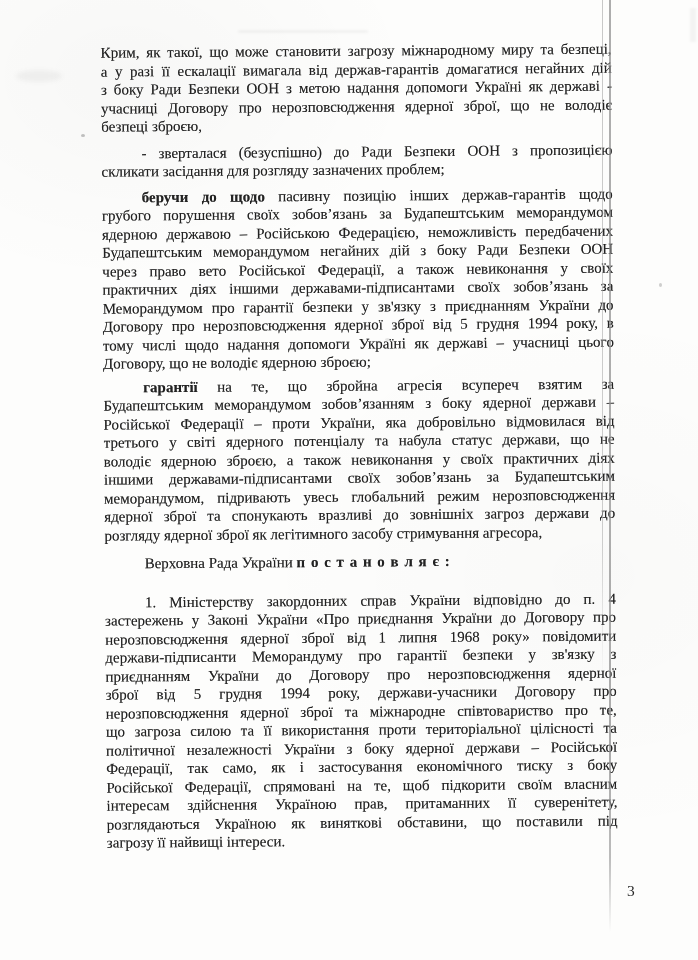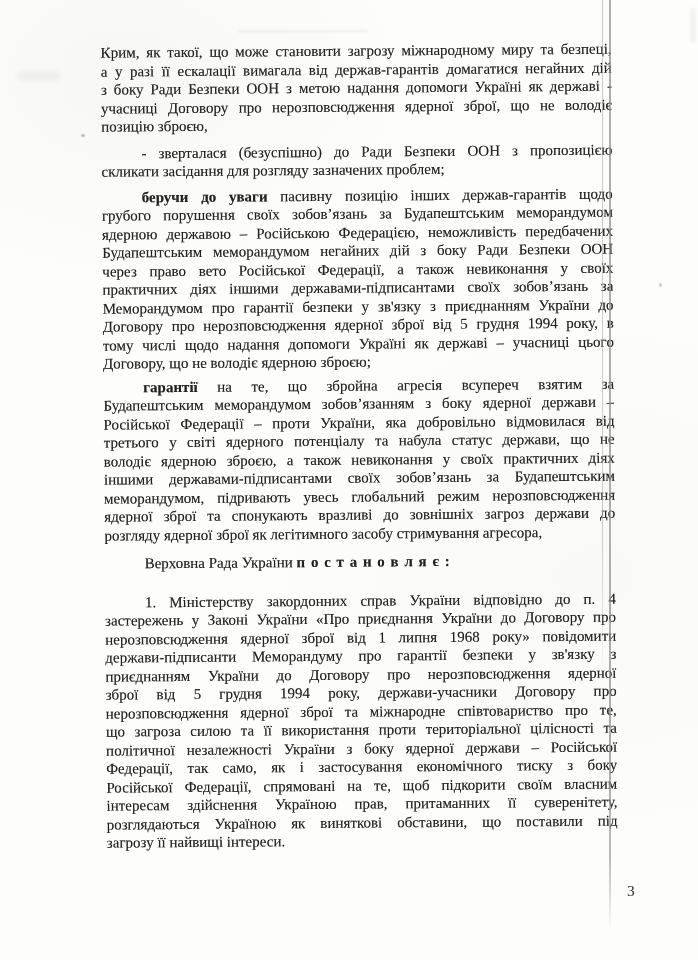--- a/index.html
+++ b/index.html
@@ -96,28 +96,28 @@
   <div class="speck-2"></div>
   <div class="speck-3"></div>
 
   <div class="scan-rotate">
     <div class="text-block">
         <div class="para" id="p1">
           <div class="line"><span>Крим, як такої, що може становити загрозу міжнародному миру та безпеці,</span></div>
           <div class="line"><span>а у разі її ескалації вимагала від держав-гарантів домагатися негайних дій</span></div>
           <div class="line"><span>з боку Ради Безпеки ООН з метою надання допомоги Україні як державі -</span></div>
           <div class="line"><span>учасниці Договору про нерозповсюдження ядерної зброї, що не володіє</span></div>
-          <div class="line last"><span>позицію зброєю,</span></div>
+          <div class="line last"><span>безпеці зброєю,</span></div>
         </div>
         <div class="para" id="p2">
           <div class="line indent"><span>- зверталася (безуспішно) до Ради Безпеки ООН з пропозицією</span></div>
           <div class="line last"><span>скликати засідання для розгляду зазначених проблем;</span></div>
         </div>
         <div class="para" id="p3">
-          <div class="line indent"><span class="b">беручи до уваги</span><span> пасивну позицію інших держав-гарантів щодо</span></div>
+          <div class="line indent"><span class="b">беручи до щодо</span><span> пасивну позицію інших держав-гарантів щодо</span></div>
           <div class="line"><span>грубого порушення своїх зобов’язань за Будапештським меморандумом</span></div>
           <div class="line"><span>ядерною державою – Російською Федерацією, неможливість передбачених</span></div>
           <div class="line"><span>Будапештським меморандумом негайних дій з боку Ради Безпеки ООН</span></div>
           <div class="line"><span>через право вето Російської Федерації, а також невиконання у своїх</span></div>
           <div class="line"><span>практичних діях іншими державами-підписантами своїх зобов’язань за</span></div>
           <div class="line"><span>Меморандумом про гарантії безпеки у зв'язку з приєднанням України до</span></div>
           <div class="line"><span>Договору про нерозповсюдження ядерної зброї від 5 грудня 1994 року, в</span></div>
           <div class="line"><span>тому числі щодо надання допомоги Україні як державі – учасниці цього</span></div>
           <div class="line last"><span>Договору, що не володіє ядерною зброєю;</span></div>
         </div>

